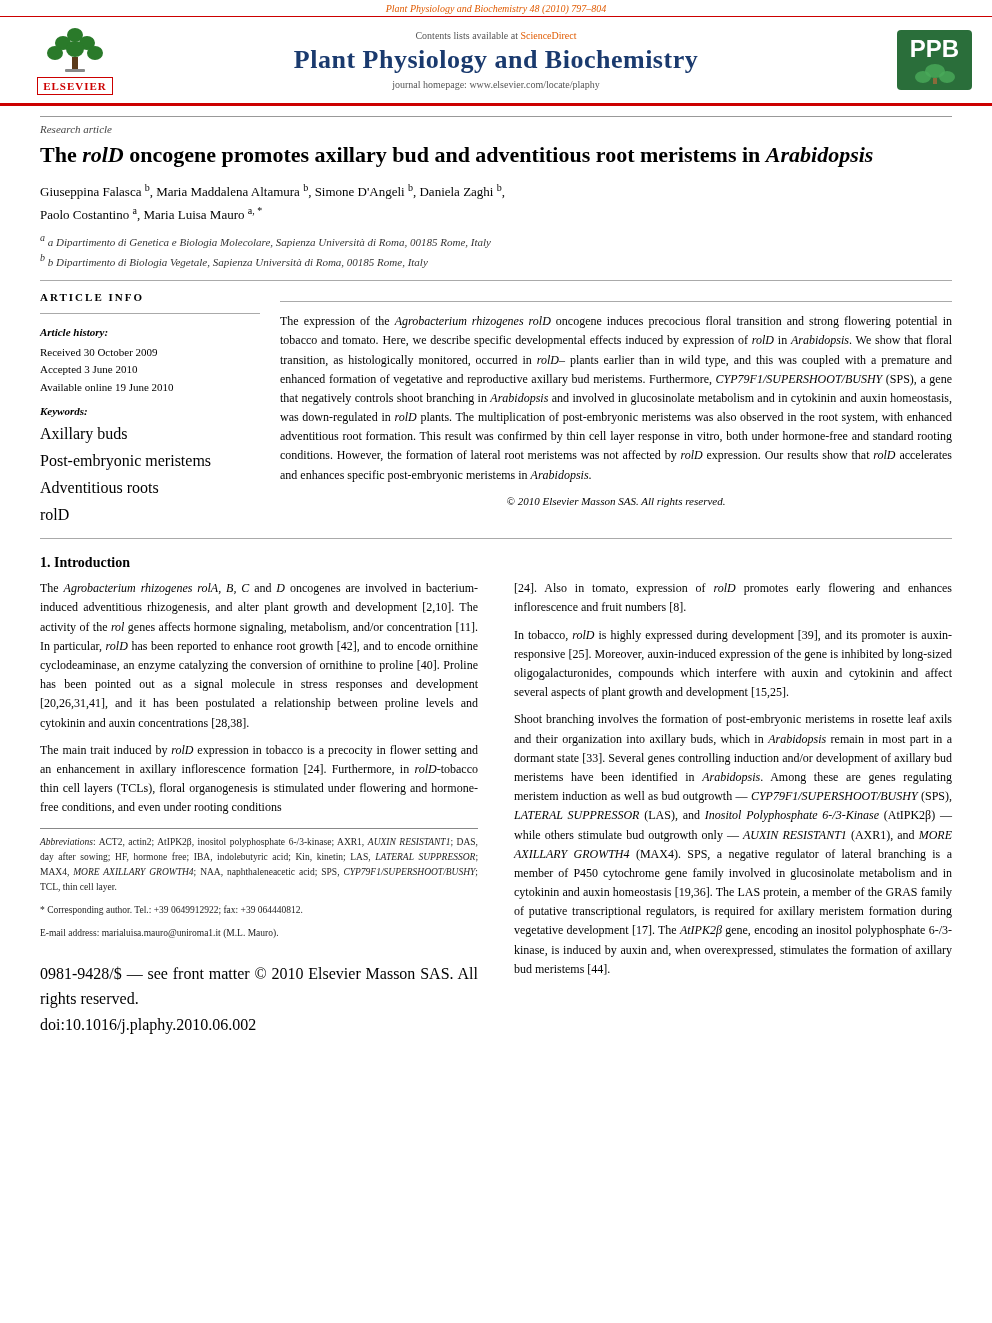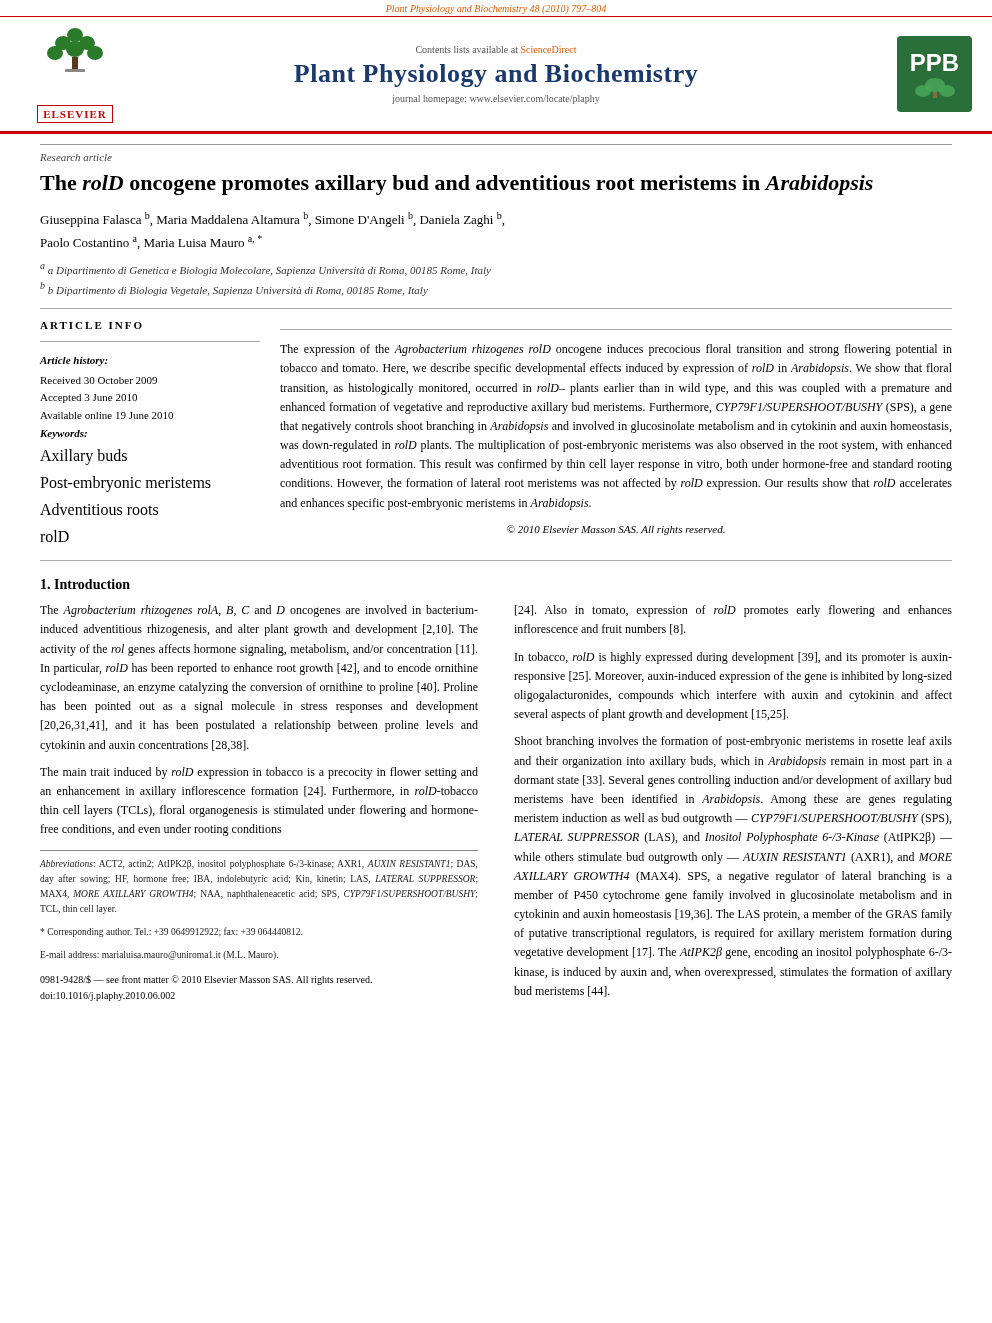--- a/index.html
+++ b/index.html
@@ -15,21 +15,20 @@
       display: flex;
       align-items: center;
       padding: 8px 20px;
       border-bottom: 2px solid #c00;
     }
     .header-left {
       width: 110px;
       display: flex;
       flex-direction: column;
       align-items: center;
-      gap: 28px;
     }
     .elsevier-logo {
       font-size: 11px;
       font-weight: bold;
       color: #c00;
       letter-spacing: 1px;
       border: 1.5px solid #c00;
       padding: 2px 5px;
       margin-top: 4px;
     }
@@ -54,21 +53,21 @@
       color: #555;
     }
     .header-right {
       width: 110px;
       display: flex;
       align-items: center;
       justify-content: flex-end;
     }
     .ppb-logo {
       width: 75px;
-      height: 76px;
+      height: 60px;
       background: #2a6e3a;
       display: flex;
       align-items: center;
       justify-content: center;
       color: white;
       font-size: 22px;
       font-weight: bold;
       border-radius: 4px;
       position: relative;
     }
@@ -144,21 +143,21 @@
       line-height: 1.6;
     }
     .article-info-block .info-label {
       font-style: italic;
       font-weight: bold;
       font-size: 11px;
       display: block;
       margin-bottom: 2px;
     }
     .keywords-section {
-      margin-top: 2px;
+      margin-top: 8px;
       font-size: 11px;
     }
     .keywords-section .kw-label {
       font-style: italic;
       font-weight: bold;
       display: block;
       margin-bottom: 3px;
     }
     .keywords-section ul {
       list-style: none;
@@ -347,21 +346,21 @@
             <em>Abbreviations</em>: ACT2, actin2; AtIPK2β, inositol polyphosphate 6-/3-kinase; AXR1, <em>AUXIN RESISTANT1</em>; DAS, day after sowing; HF, hormone free; IBA, indolebutyric acid; Kin, kinetin; LAS, <em>LATERAL SUPPRESSOR</em>; MAX4, <em>MORE AXILLARY GROWTH4</em>; NAA, naphthaleneacetic acid; SPS, <em>CYP79F1/SUPERSHOOT/BUSHY</em>; TCL, thin cell layer.
           </p>
           <p>
             * Corresponding author. Tel.: +39 0649912922; fax: +39 064440812.
           </p>
           <p>
             E-mail address: marialuisa.mauro@uniroma1.it (M.L. Mauro).
           </p>
         </div>
 
-        <div style="margin-top:8px; font-size:10px;">
+        <div style="margin-top:19px; font-size:16px;">
           <div>0981-9428/$ — see front matter © 2010 Elsevier Masson SAS. All rights reserved.</div>
           <div>doi:10.1016/j.plaphy.2010.06.002</div>
         </div>
       </div>
 
       <div class="body-col">
         <p>
           [24]. Also in tomato, expression of <em>rolD</em> promotes early flowering and enhances inflorescence and fruit numbers [8].
         </p>
         <p>

